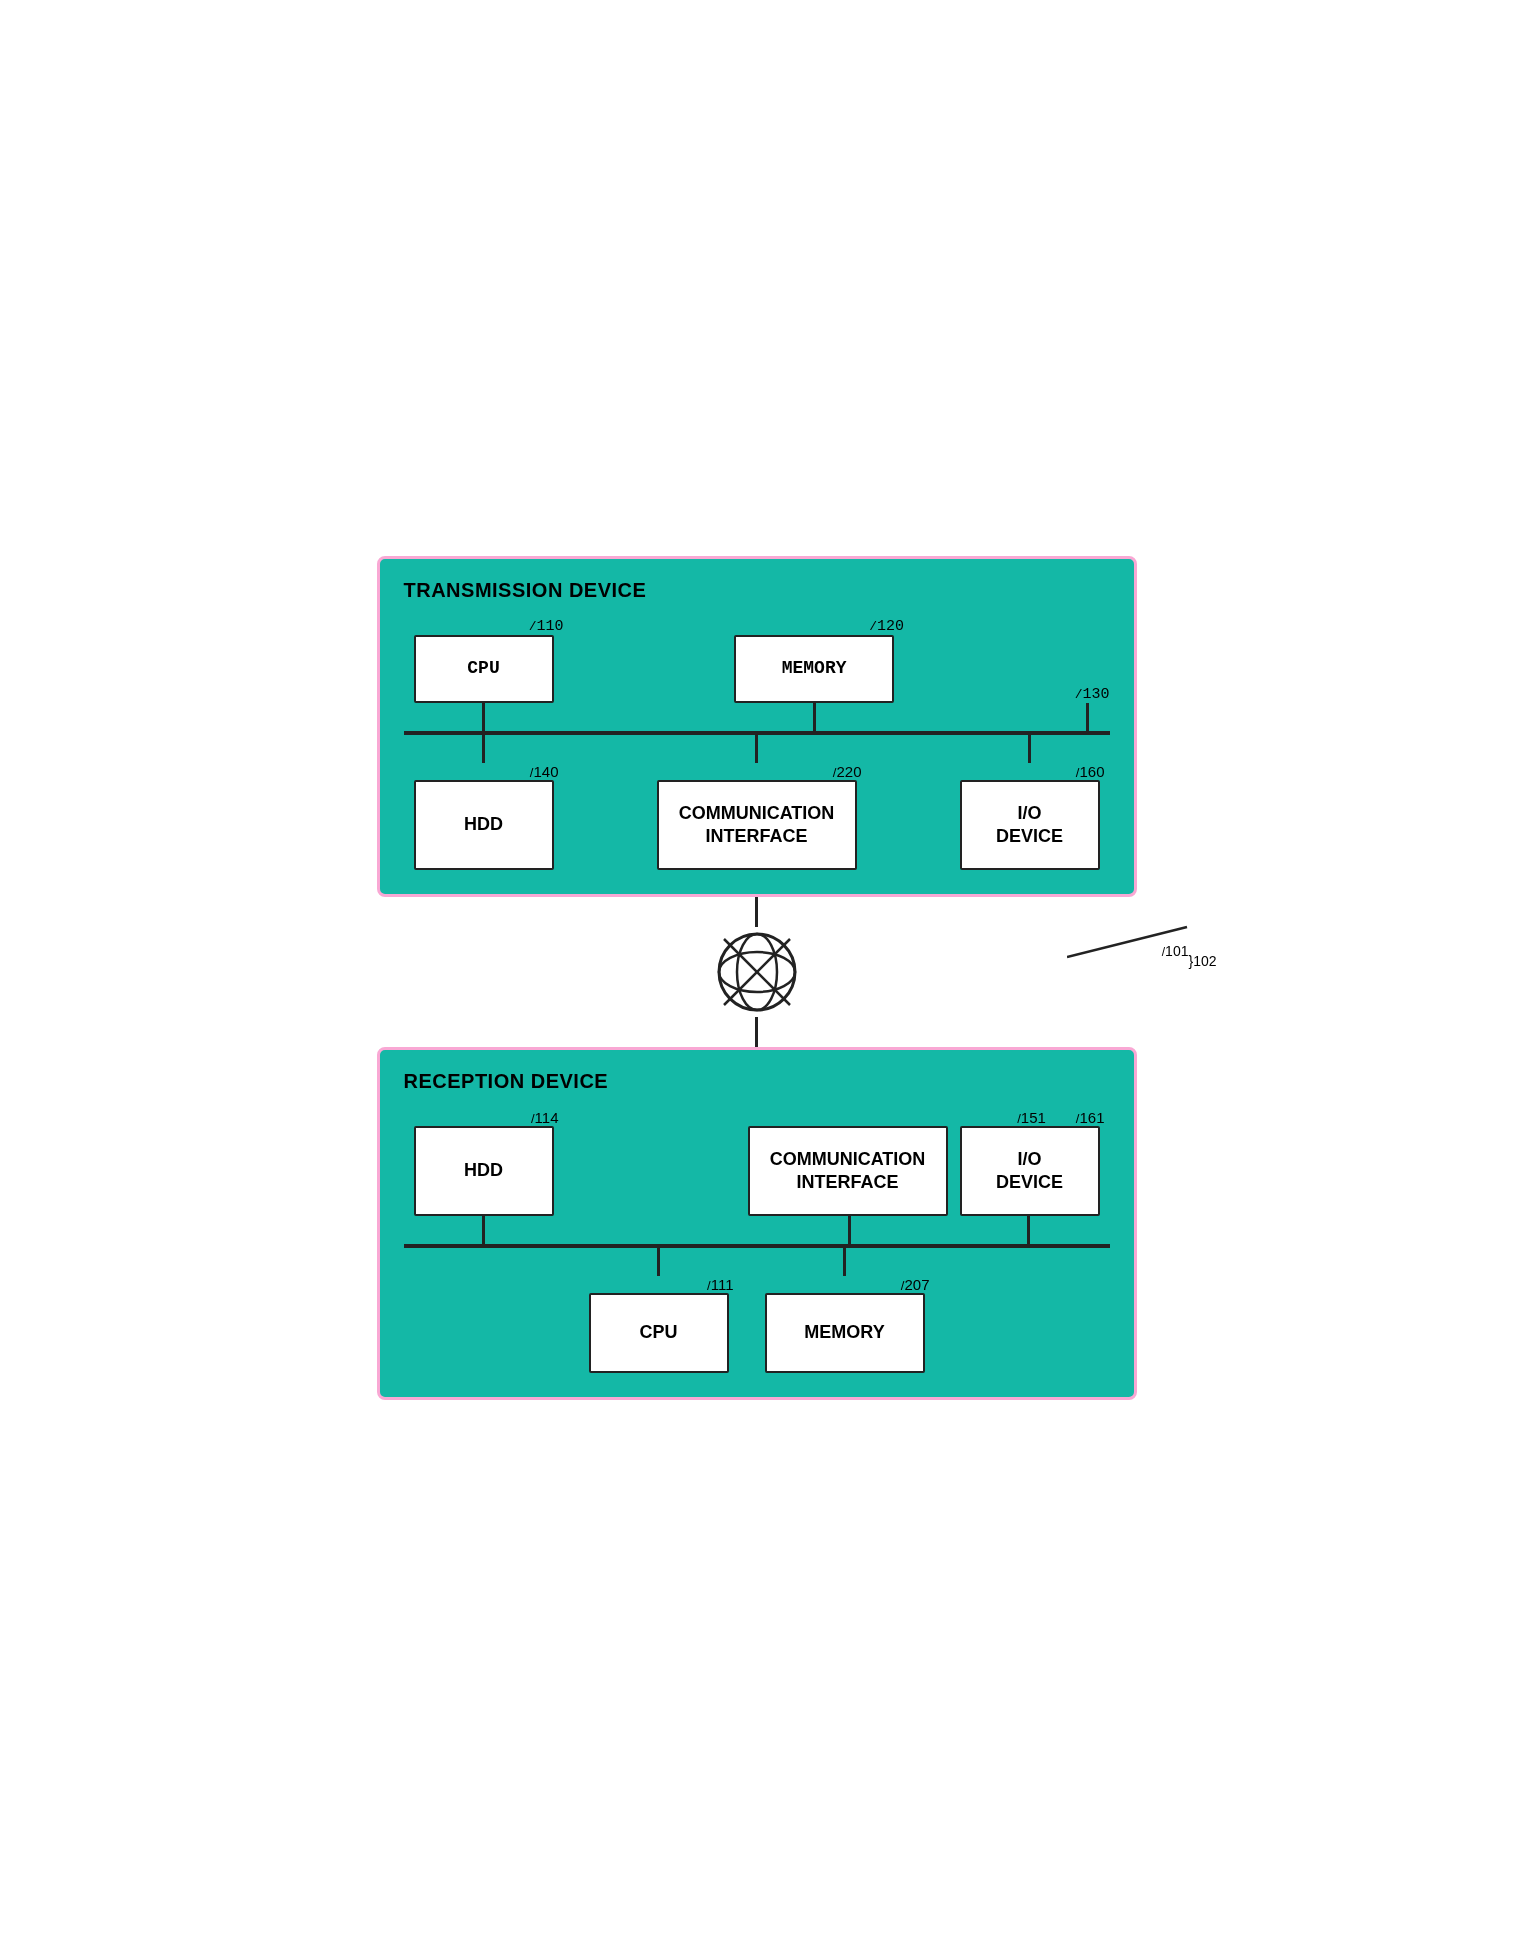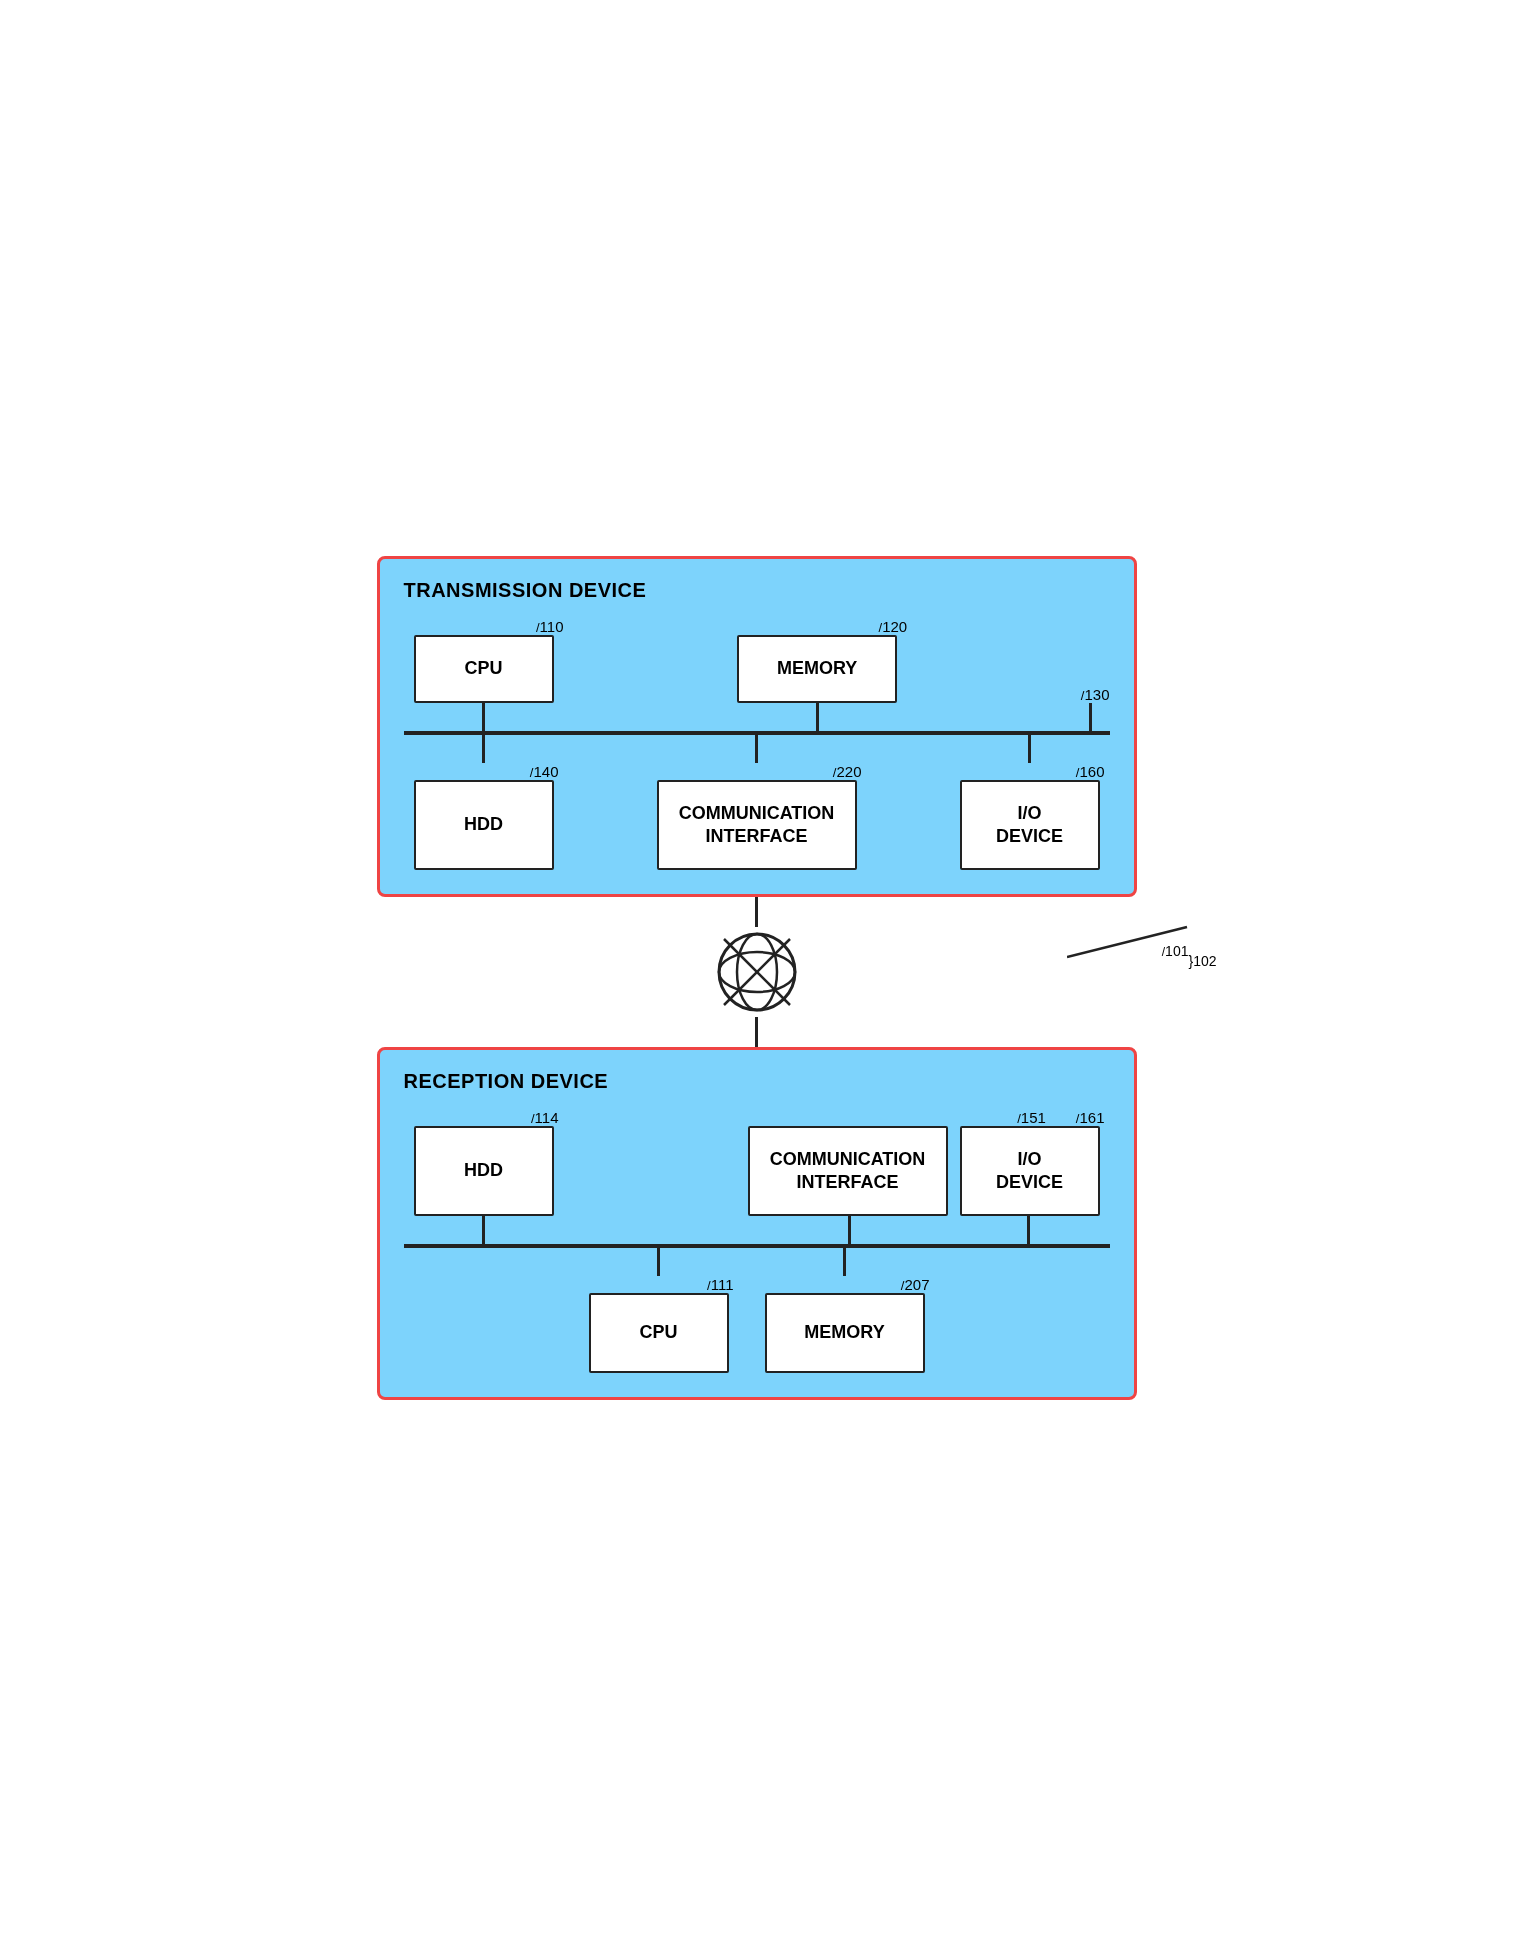--- a/index.html
+++ b/index.html
@@ -10,25 +10,25 @@
       justify-content: center;
       align-items: center;
       min-height: 100vh;
       padding: 20px;
     }
     .diagram-container {
       width: 760px;
       background: #fff;
     }
     .device-box {
-      border: 3px solid #ef4444;
+      border: 3px solid #f9a8d4;
       border-radius: 8px;
       padding: 20px 24px 24px 24px;
       position: relative;
-      background: #7dd3fc;
+      background: #14b8a6;
     }
     .device-label {
       font-size: 20px;
       font-weight: bold;
       margin-bottom: 16px;
       letter-spacing: 0.5px;
     }
     .component-box {
       border: 2.5px solid #222;
       border-radius: 2px;
@@ -60,21 +60,21 @@
     .flex-col { display: flex; flex-direction: column; align-items: center; }
   </style>
 </head>
 <body>
 
 <div class="diagram-container">
 
   <div class="device-box">
     <div class="device-label">TRANSMISSION DEVICE</div>
 
-    <div style="display:flex; justify-content:space-between; align-items:flex-end; padding: 0 10px;">
+    <div style="display:flex; justify-content:space-between; align-items:flex-end; padding: 0 10px; font-family: Liberation Mono, monospace;">
 
       <div class="flex-col">
         <div style="font-size:15px; align-self:flex-end; margin-right:-10px;">
           <span style="font-size:13px;">/</span><span>110</span>
         </div>
         <div class="component-box" style="width:140px; height:68px;">
           <span>CPU</span>
         </div>
         <div class="v-connector" style="height:28px;"></div>
       </div>

